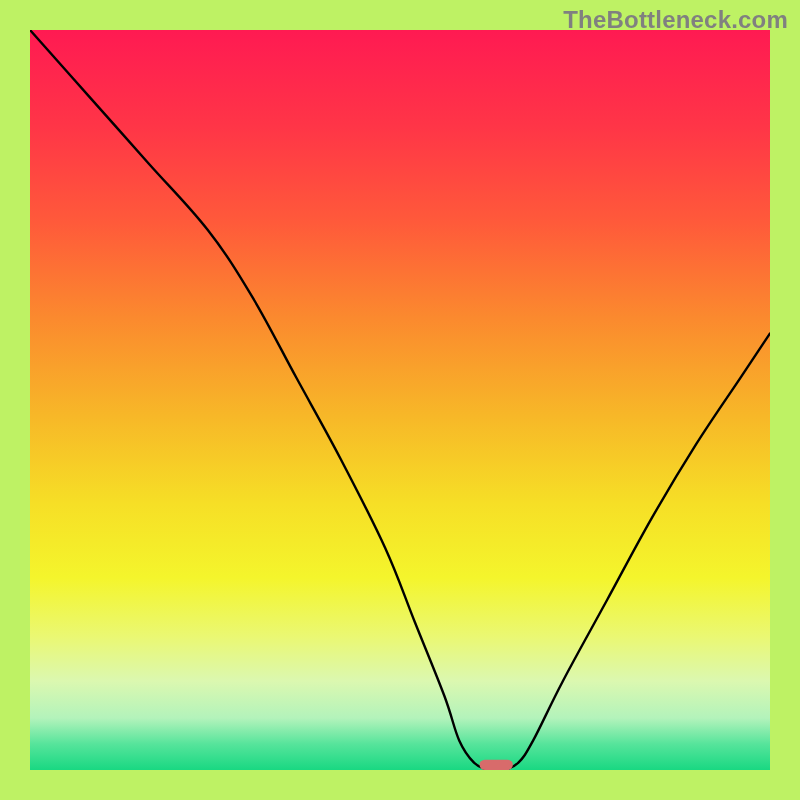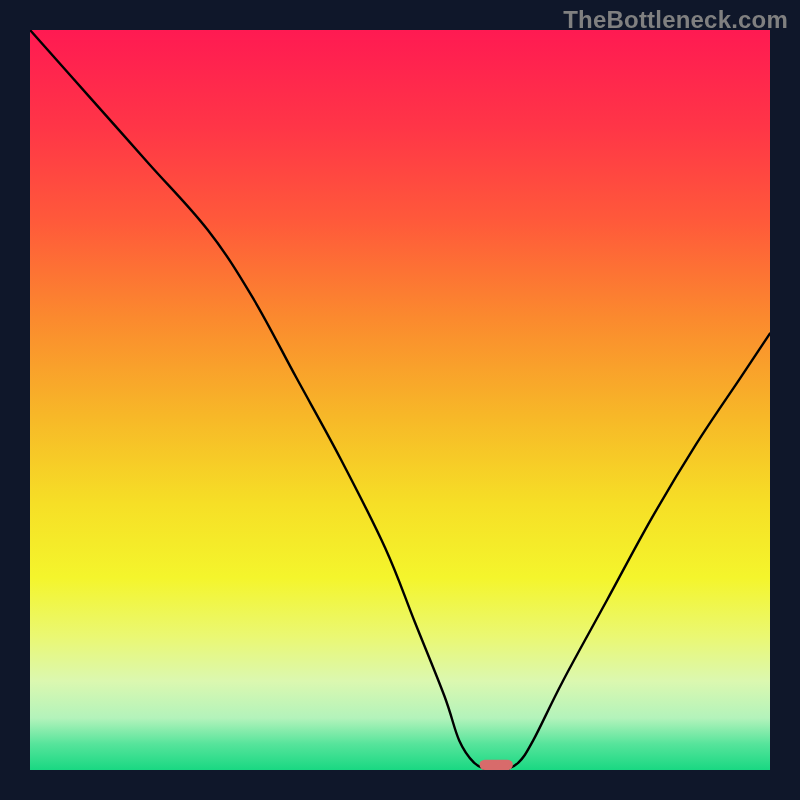--- a/index.html
+++ b/index.html
@@ -7,21 +7,21 @@
     padding: 0;
     width: 800px;
     height: 800px;
     background: #000;
     overflow: hidden;
   }
   .frame {
     position: relative;
     width: 800px;
     height: 800px;
-    background: #0f172a;
+    background: #bef264;
   }
   .plot-area {
     position: absolute;
     left: 30px;
     top: 30px;
     width: 740px;
     height: 740px;
   }
   .watermark {
     position: absolute;

